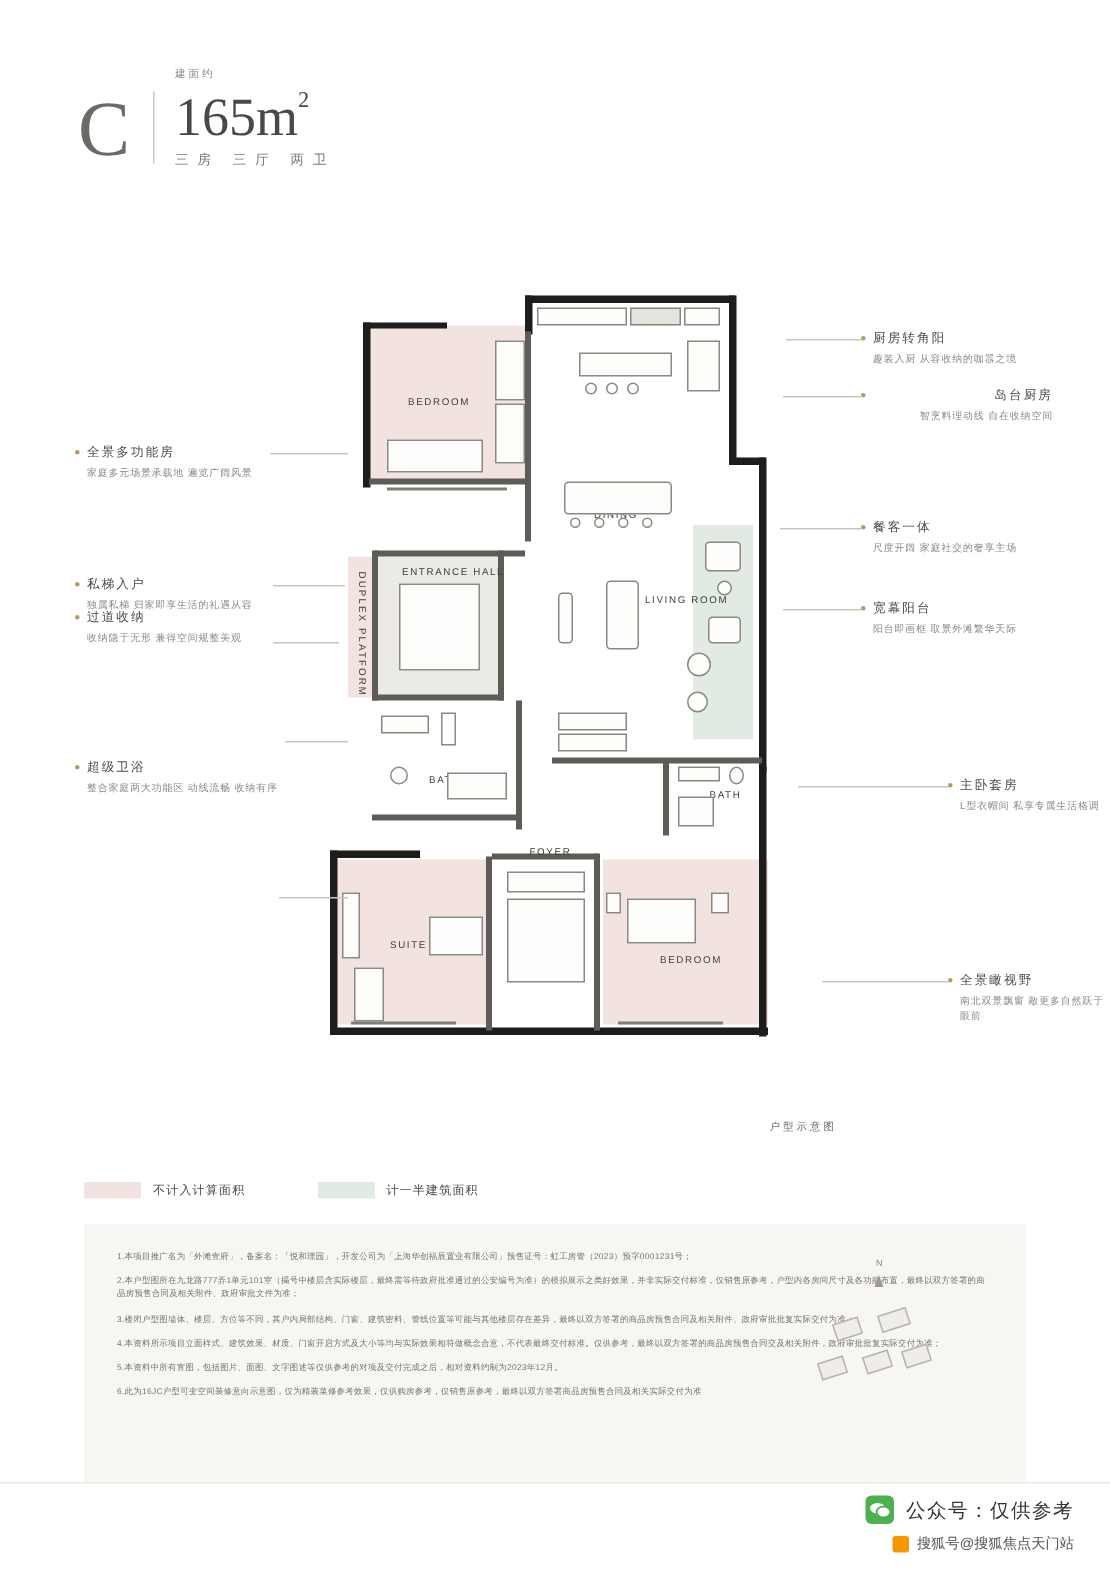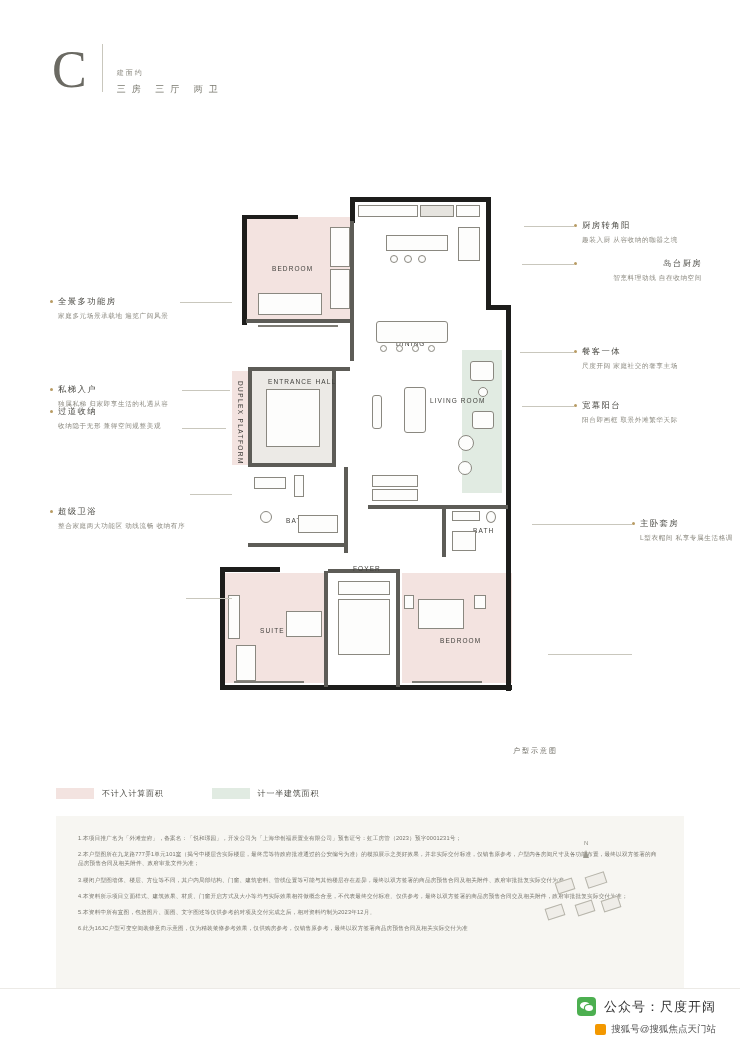--- a/index.html
+++ b/index.html
@@ -293,20 +293,23 @@
 </style>
 </head>
 <body>
 
 <div class="header">
   <div class="brand-block">
     <div class="brand-c">C</div>
     <div class="brand-divider"></div>
     <div class="brand-right">
       <div class="brand-kicker">建面约</div>
+      <div class="brand-area">
+        <span>165</span><span>m</span><span class="sup">2</span>
+      </div>
       <div class="brand-sub">三房 三厅 两卫</div>
     </div>
   </div>
 
 </div>
 
 <div class="plan-wrap">
 
   <div class="plan-canvas">
 
@@ -474,20 +477,24 @@
     <div class="desc">阳台即画框 取景外滩繁华天际</div>
   </div>
   <div class="lead" style="left:522px; top:276px; width:52px;"></div>
 
   <div class="callout right" style="left:640px; top:388px; width:100px;">
     <div class="title"><span class="dot"></span>主卧套房</div>
     <div class="desc">L型衣帽间 私享专属生活格调</div>
   </div>
   <div class="lead" style="left:532px; top:394px; width:100px;"></div>
 
+  <div class="callout right" style="left:640px; top:518px; width:100px;">
+    <div class="title"><span class="dot"></span>全景瞰视野</div>
+    <div class="desc">南北双景飘窗 敞更多自然跃于眼前</div>
+  </div>
   <div class="lead" style="left:548px; top:524px; width:84px;"></div>
 </div>
 
 <div class="legend">
   <div class="legend-item">
     <span class="legend-sw pink"></span>
     <span class="legend-text">不计入计算面积</span>
   </div>
   <div class="legend-item">
     <span class="legend-sw green"></span>
@@ -510,19 +517,19 @@
     <div class="compass-box" style="left:58px; top:34px; width:20px; height:12px; transform:rotate(-18deg);"></div>
     <div class="compass-box" style="left:18px; top:66px; width:18px; height:12px; transform:rotate(-18deg);"></div>
     <div class="compass-box" style="left:48px; top:62px; width:18px; height:12px; transform:rotate(-18deg);"></div>
     <div class="compass-box" style="left:74px; top:58px; width:18px; height:12px; transform:rotate(-18deg);"></div>
   </div>
 </div>
 
 <div class="bottombar">
   <div class="wechat-row">
     <span class="wechat-ico"></span>
-    <span class="wechat-text">公众号：尺度开阔</span>
+    <span class="wechat-text">公众号：仅供参考</span>
   </div>
   <div class="sohu-row">
     <span class="sohu-ico"></span>
     <span class="sohu-text">搜狐号@搜狐焦点天门站</span>
   </div>
 </div>
 
 </body></html>

